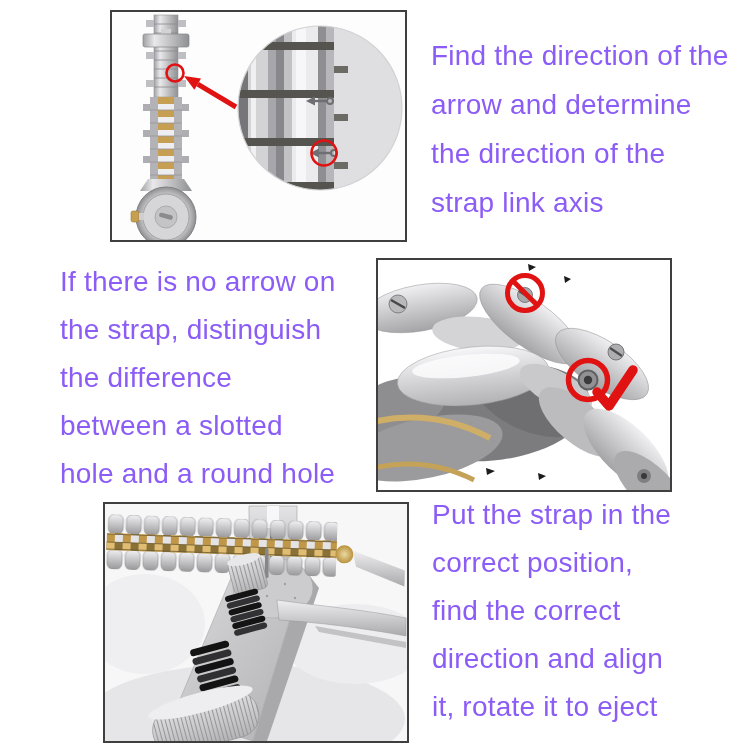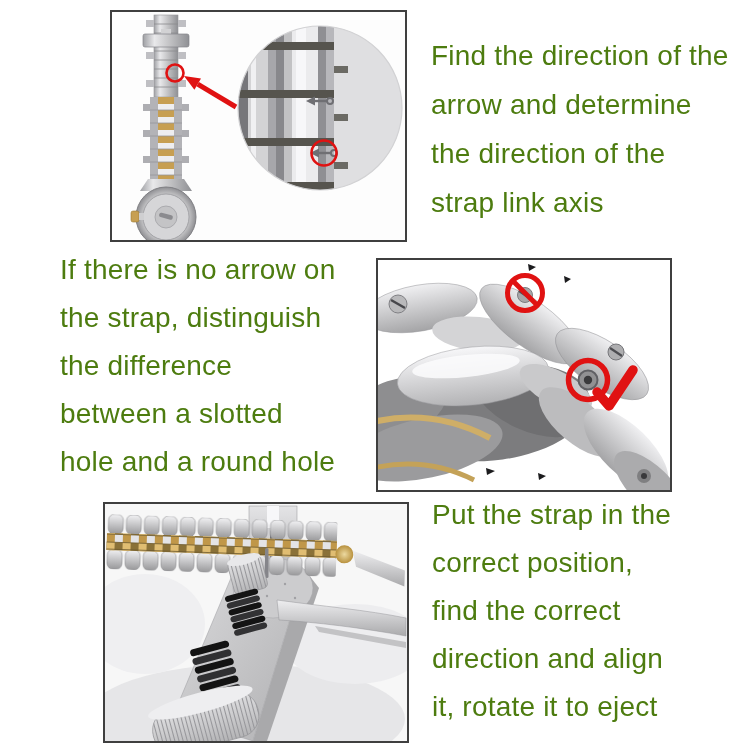--- a/index.html
+++ b/index.html
@@ -1,27 +1,27 @@
 <!DOCTYPE html>
 <html><head>
 <meta charset="utf-8">
 <style>
   html,body{margin:0;padding:0;background:#ffffff;}
   .canvas{position:relative;width:750px;height:750px;background:#ffffff;overflow:hidden;
-          font-family:"Liberation Sans",sans-serif;color:#4d7c0f;}
+          font-family:"Liberation Sans",sans-serif;color:#8b5cf6;}
   figure.frame{position:absolute;margin:0;border:2px solid #3f3f3f;background:#ffffff;
                box-sizing:border-box;overflow:hidden;}
   #frame1{left:110px;top:10px;width:297px;height:232px;}
   #frame2{left:376px;top:258px;width:296px;height:234px;}
   #frame3{left:103px;top:502px;width:306px;height:241px;}
   figure.frame svg{display:block;width:100%;height:100%;}
   .caption{position:absolute;font-size:28px;line-height:48px;white-space:pre-line;
            letter-spacing:0.2px;}
   #cap1{left:431px;top:31px;width:322px;line-height:49px;}
-  #cap2{left:60px;top:246px;width:345px;}
+  #cap2{left:60px;top:258px;width:345px;}
   #cap3{left:432px;top:491px;width:322px;}
 </style>
 </head>
 <body>
 
 <div class="canvas">
 
   <figure class="frame" id="frame1">
     <svg viewBox="0 0 293 228">
       <defs>

